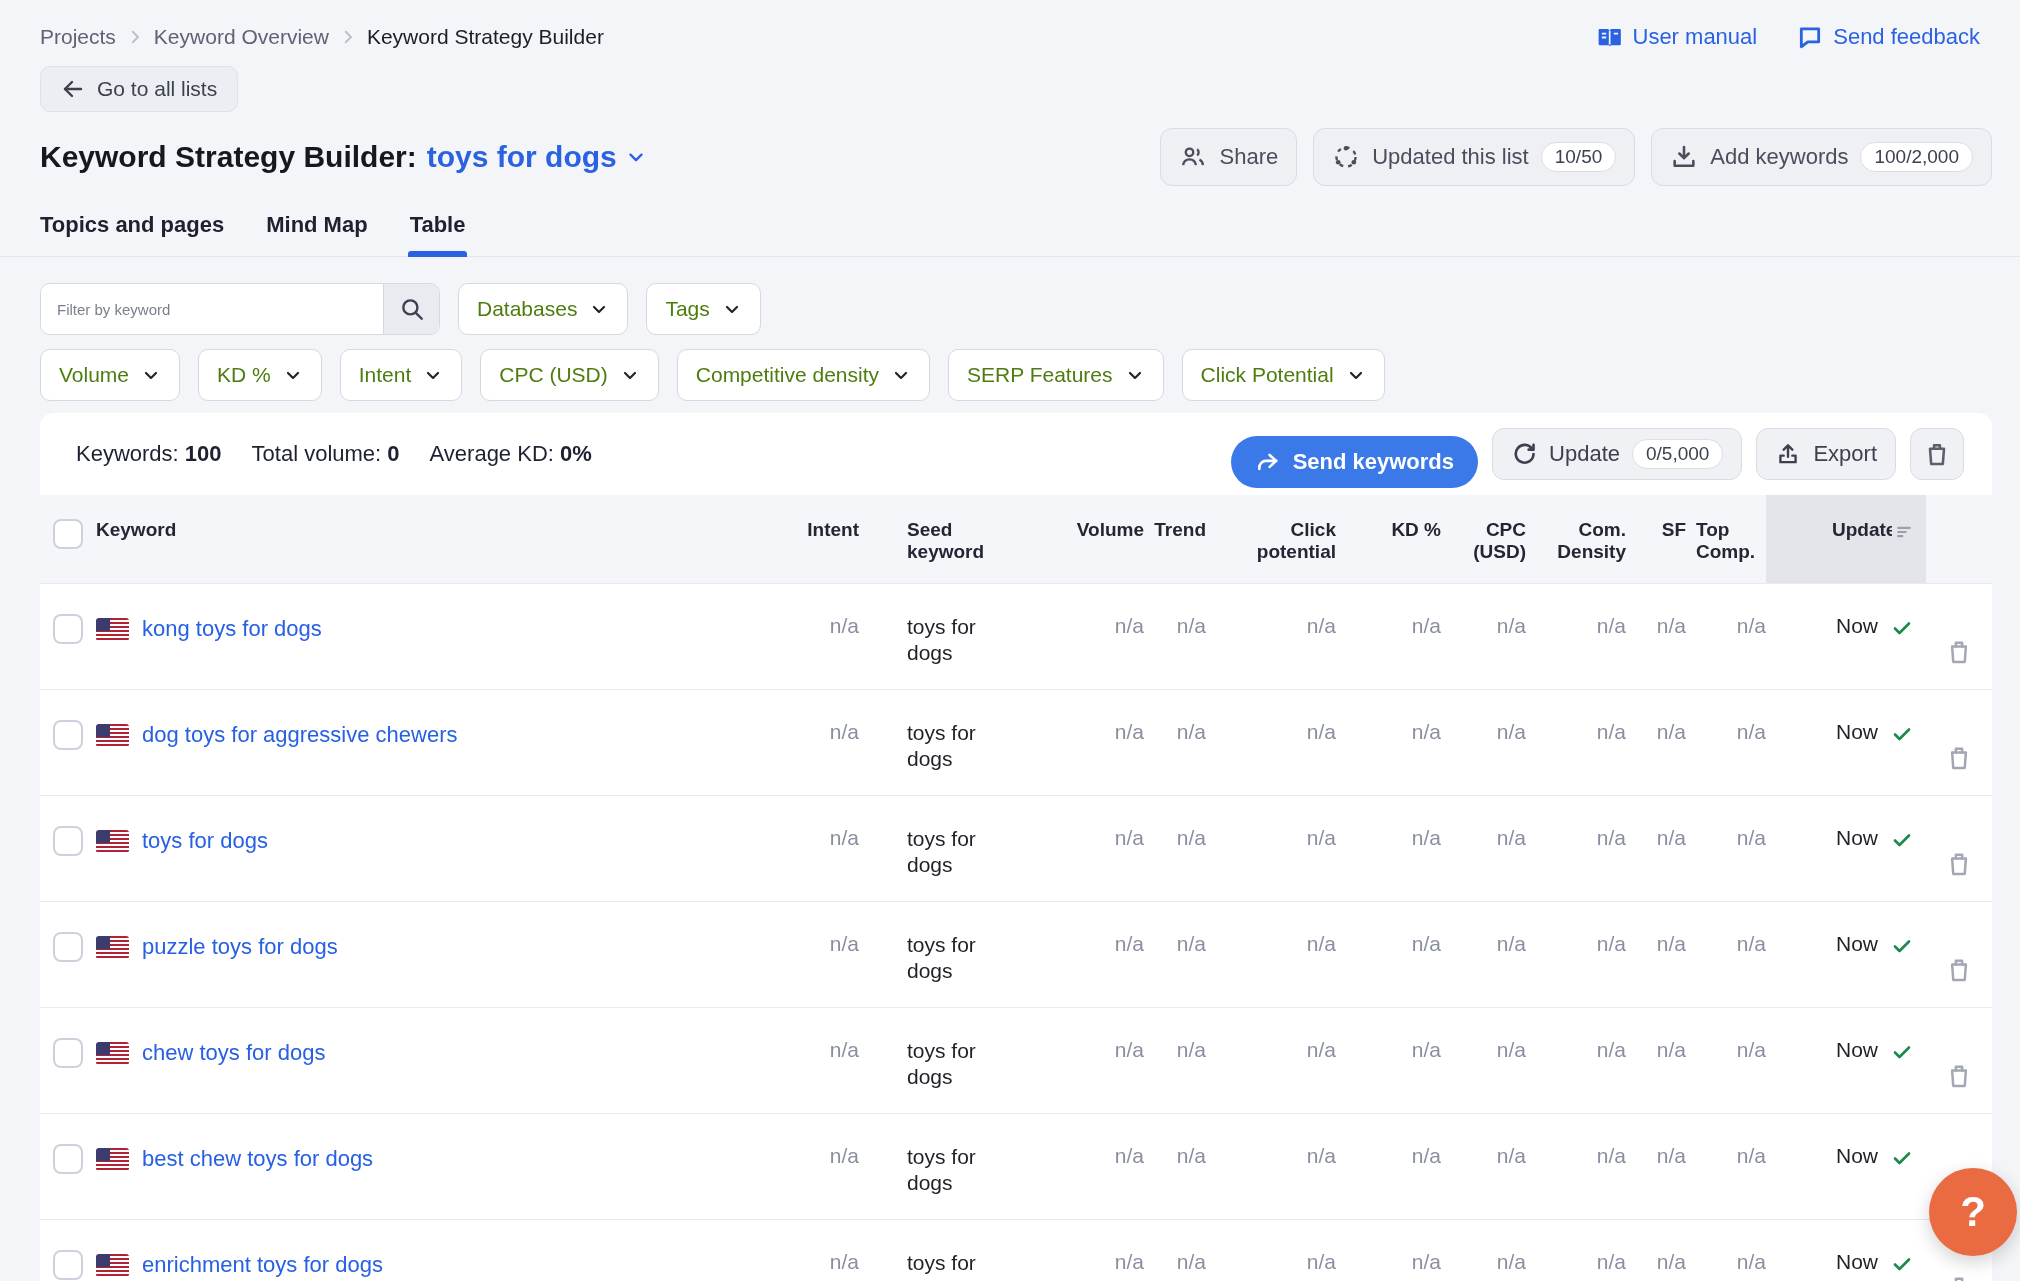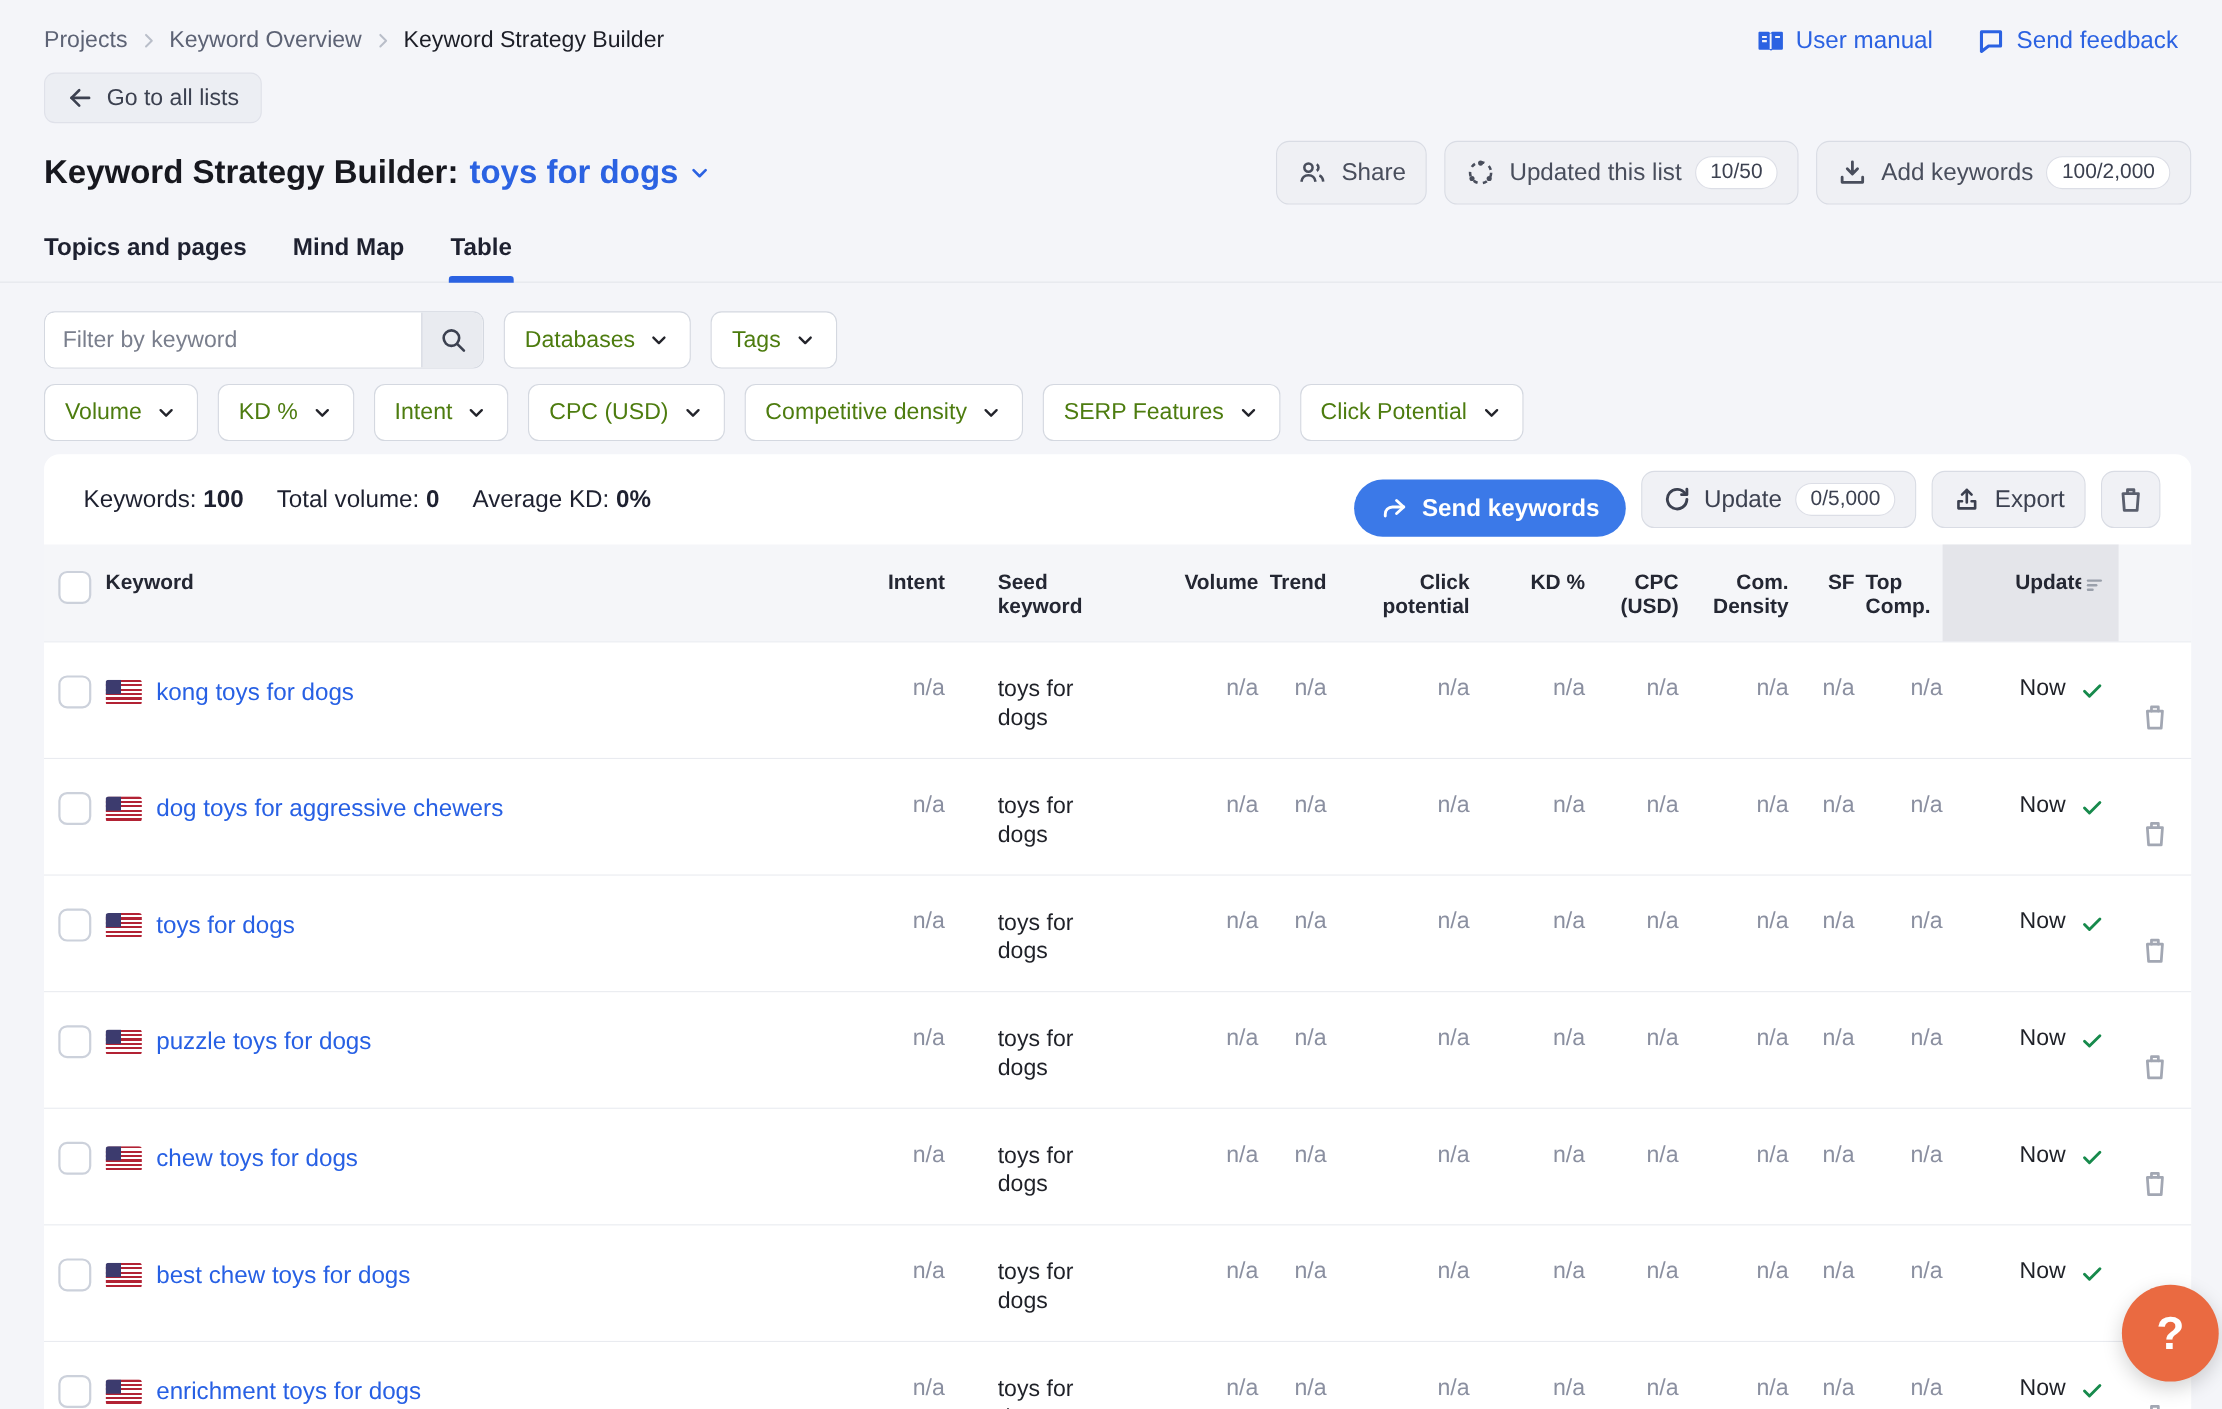--- a/index.html
+++ b/index.html
@@ -42,21 +42,21 @@
   
   .tabs { display:flex; gap:42px; padding:26px 40px 0 40px; border-bottom:1px solid #e3e5ec; }
   .tab { font-size:22px; font-weight:700; color:#1e2130; padding-bottom:18px; position:relative; cursor:pointer; }
   .tab.active::after { content:""; position:absolute; left:-2px; right:-2px; bottom:-1px; height:6px; background:#2b62e2; border-radius:3px 3px 0 0; }
 
   
   .filters { padding:26px 40px 0 40px; }
   .frow { display:flex; gap:18px; }
   .frow + .frow { margin-top:14px; }
   .search-wrap { display:flex; width:400px; height:52px; border:1px solid #d4d8e0; border-radius:10px; background:#fff; overflow:hidden; }
-  .search-wrap input { flex:1; border:none; outline:none; font-size:21px; padding:0 16px; color:#0c4a6e; font-family:inherit; }
+  .search-wrap input { flex:1; border:none; outline:none; font-size:15px; padding:0 16px; color:#0c4a6e; font-family:inherit; }
   .search-wrap input::placeholder { color:#7a7f8d; }
   .search-btn { width:56px; display:flex; align-items:center; justify-content:center; background:#e9ebf0; border-left:1px solid #d4d8e0; cursor:pointer; color:#3c4150; }
   .dd {
     display:inline-flex; align-items:center; gap:12px; height:52px; padding:0 18px;
     background:#fff; border:1px solid #d4d8e0; border-radius:10px;
     font-size:21px; color:#4d7c0f; cursor:pointer; white-space:nowrap;
   }
   .dd .chev { color:#23242b; }
 
   

